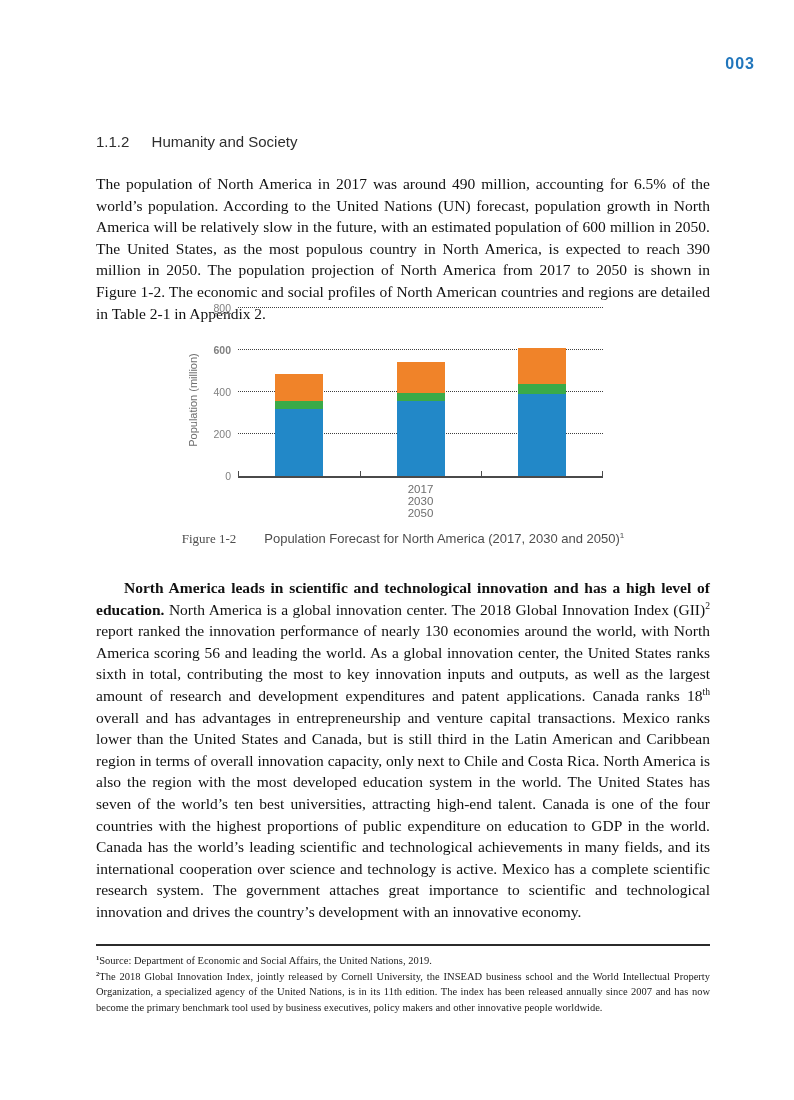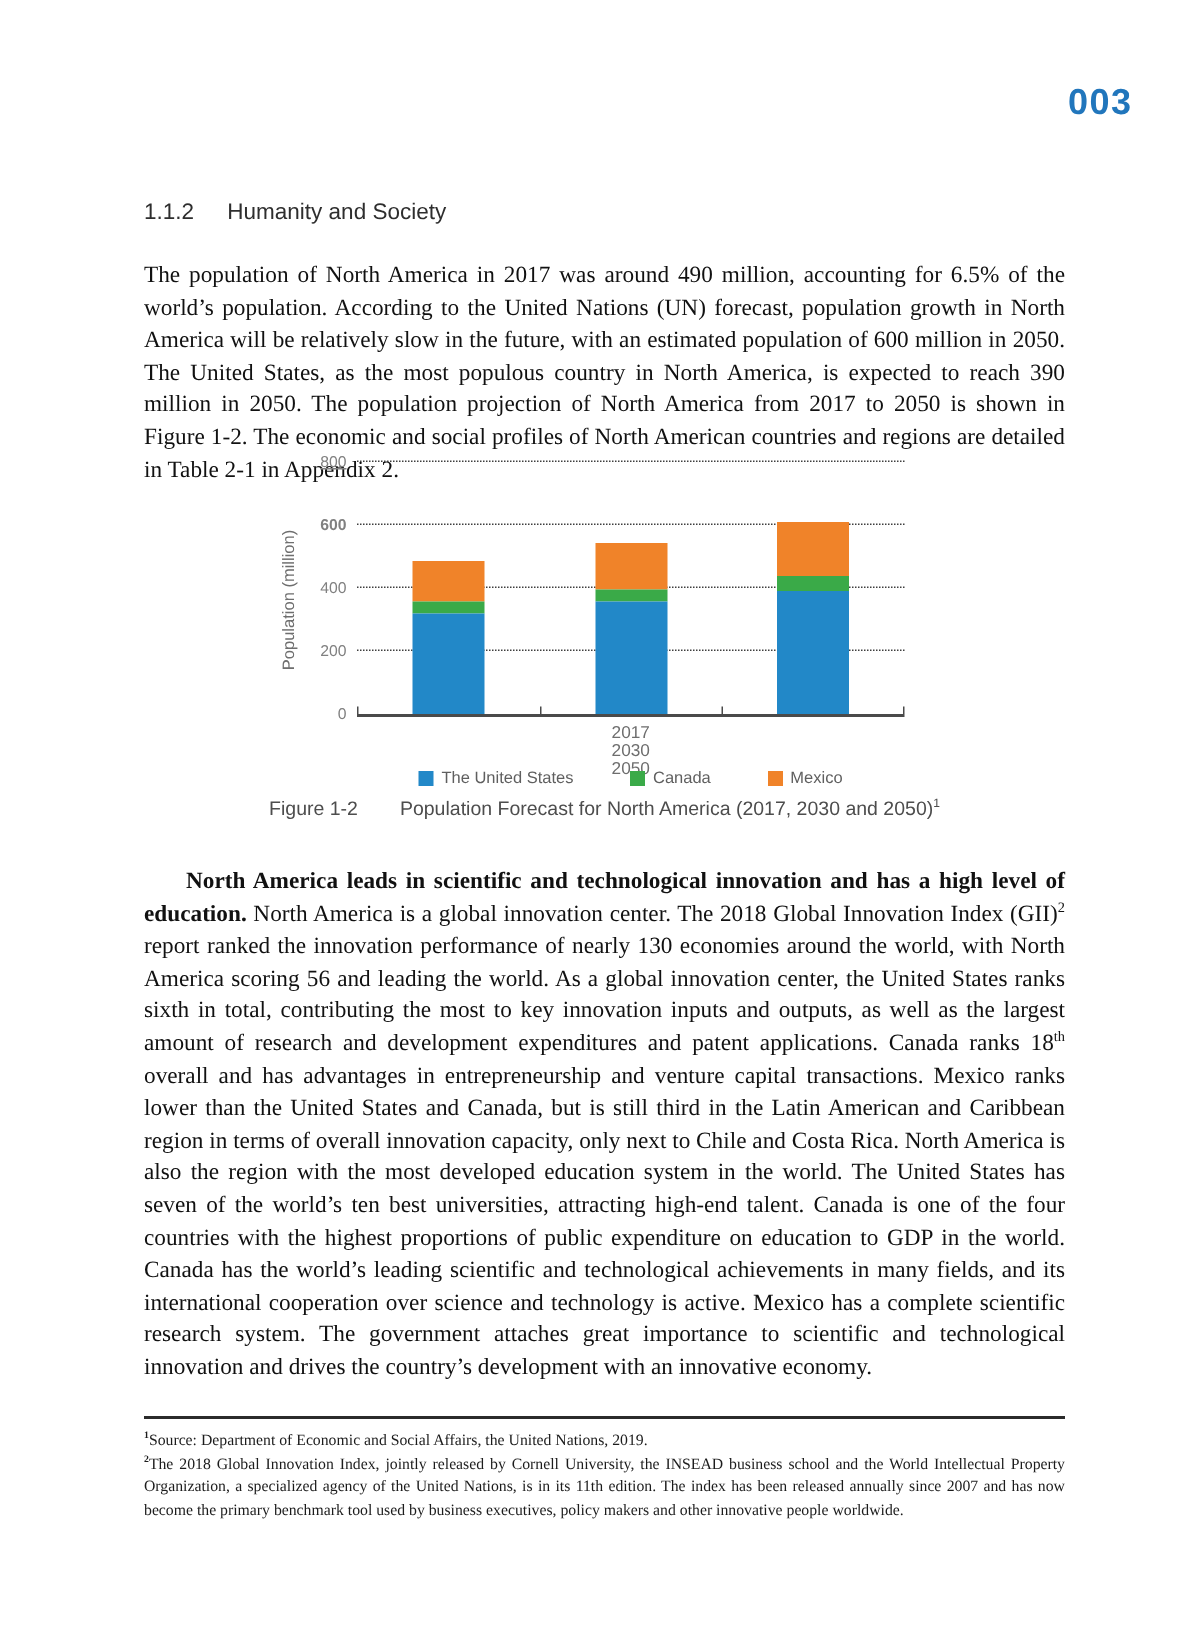--- a/index.html
+++ b/index.html
@@ -3,21 +3,21 @@
 <meta charset="utf-8">
 <style>
   * { margin: 0; padding: 0; box-sizing: border-box; }
   html, body { background: #ffffff; }
   body { width: 794px; height: 1100px; position: relative; overflow: hidden;
          font-family: "Liberation Serif", serif; }
   .page { position: absolute; inset: 0; background: #fff; }
 
   .page-number { position: absolute; top: 55px; right: 39px;
     font-family: "Liberation Sans", sans-serif; font-weight: bold;
-    font-size: 24px; letter-spacing: 1px; text-align: center; }
+    font-size: 16px; letter-spacing: 1px; text-align: center; }
 
   .heading { position: absolute; top: 133px; left: 96px;
     font-family: "Liberation Sans", sans-serif; font-weight: 400;
     font-size: 15px; color: #2e2e2e; }
   .heading .sec-num { margin-right: 18px; }
 
   .body-text { position: absolute; left: 96px; width: 614px;
     font-size: 15.5px; line-height: 21.6px; color: #111;
     text-align: justify; }
   .p1 { top: 173px; }
@@ -50,21 +50,21 @@
   .x-axis-title { position: absolute; left: 142px; top: 198px; width: 365px;
     text-align: center; font-size: 11.5px; color: #6e6e6e; }
   .legend { position: absolute; left: 142px; top: 213px; width: 365px;
     display: flex; justify-content: center; gap: 38px; }
   .legend-item { display: flex; align-items: center; gap: 5px;
     font-size: 11px; color: #5f5f5f; white-space: nowrap; }
   .legend-swatch { width: 10px; height: 10px; display: inline-block; }
   .fig-caption { position: absolute; left: 0; top: 231px; width: 614px;
     text-align: center; font-family: "Liberation Sans", sans-serif;
     font-size: 13px; color: #4d4d4d; }
-  .fig-caption .cap-label { margin-right: 28px; }
+  .fig-caption .cap-label { margin-right: 28px; font-family: Liberation Serif, serif; }
 
   
   .footnotes { position: absolute; top: 944px; left: 96px; width: 614px; }
   .footnote-rule { border: none; border-top: 2px solid #2b2b2b; margin-bottom: 7px; }
   .footnote { font-size: 10.5px; line-height: 15.5px; color: #1c1c1c;
     text-align: justify; }
   .footnote sup { font-weight: bold; }
 </style>
 </head>
 <body>
@@ -119,34 +119,20 @@
                 <div class="bar-segment" style="height: 35.7px; background: rgb(240, 131, 41);"></div>
               </div>
             </div>
           </div>
         </div>
       <div class="x-labels" id="xlabels">
           <div class="x-label">2017</div>
           <div class="x-label">2030</div>
           <div class="x-label">2050</div>
         </div>
-      <div class="legend" id="legend">
-          <span class="legend-item">
-            <span class="legend-swatch" style="background: rgb(34, 136, 200);"></span>
-            <span>The United States</span>
-          </span>
-          <span class="legend-item">
-            <span class="legend-swatch" style="background: rgb(58, 170, 72);"></span>
-            <span>Canada</span>
-          </span>
-          <span class="legend-item">
-            <span class="legend-swatch" style="background: rgb(240, 131, 41);"></span>
-            <span>Mexico</span>
-          </span>
-        </div>
     </div>
     <div class="fig-caption">
       <span class="cap-label">Figure 1-2</span><span>Population Forecast for North America (2017, 2030 and 2050)</span><sup>1</sup>
     </div>
   </div>
 
   <p class="body-text p2"><b>North America leads in scientific and technological innovation and has a high level of education.</b><span> North America is a global innovation center. The 2018 Global Innovation Index (GII)</span><sup>2</sup><span> report ranked the innovation performance of nearly 130 economies around the world, with North America scoring 56 and leading the world. As a global innovation center, the United States ranks sixth in total, contributing the most to key innovation inputs and outputs, as well as the largest amount of research and development expenditures and patent applications. Canada ranks 18</span><sup>th</sup><span> overall and has advantages in entrepreneurship and venture capital transactions. Mexico ranks lower than the United States and Canada, but is still third in the Latin American and Caribbean region in terms of overall innovation capacity, only next to Chile and Costa Rica. North America is also the region with the most developed education system in the world. The United States has seven of the world’s ten best universities, attracting high-end talent. Canada is one of the four countries with the highest proportions of public expenditure on education to GDP in the world. Canada has the world’s leading scientific and technological achievements in many fields, and its international cooperation over science and technology is active. Mexico has a complete scientific research system. The government attaches great importance to scientific and technological innovation and drives the country’s development with an innovative economy.</span></p>
 
   <div class="footnotes">
     <hr class="footnote-rule">

